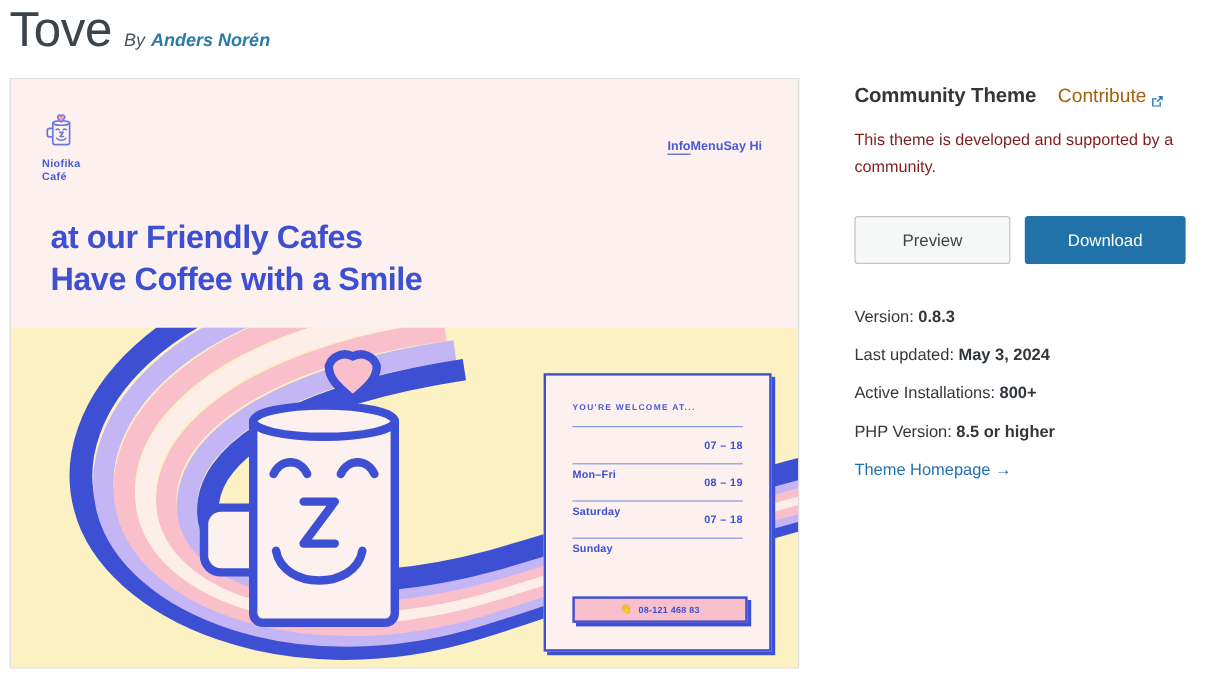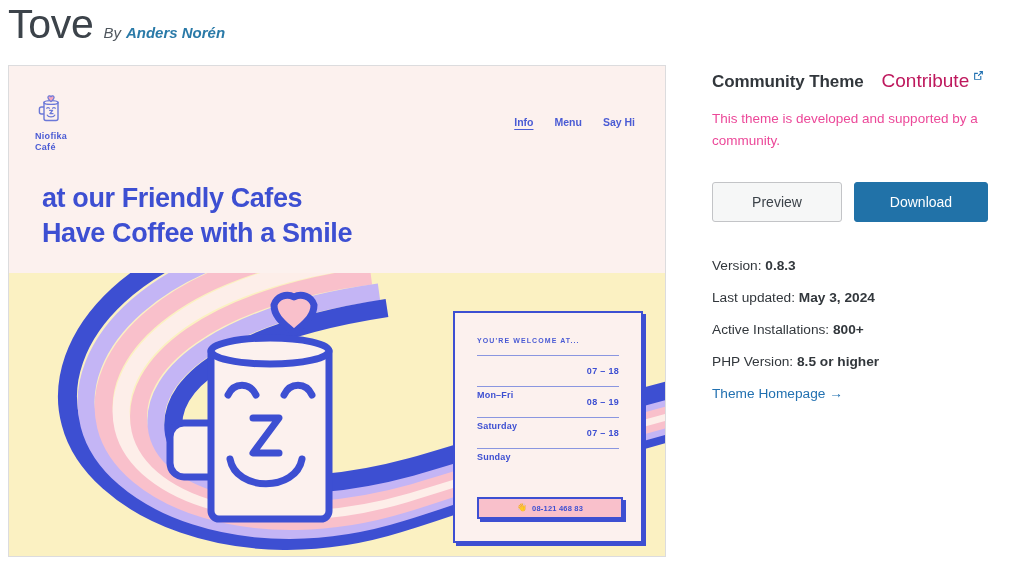--- a/index.html
+++ b/index.html
@@ -91,21 +91,20 @@
   .brand-mark { width: 32px; height: 34px; display: block; }
   .brand-text {
     font-size: 9px;
     line-height: 11px;
     font-weight: bold;
     color: #4a5bd4;
     letter-spacing: 0.3px;
   }
   .mock-links {
     display: flex;
-    gap: 21px;
     font-size: 10.5px;
     font-weight: bold;
     color: #4a5bd4;
   }
   .mock-links span { cursor: pointer; }
   .mock-links .active { text-decoration: underline; text-underline-offset: 3px; }
 
   .mock-headline {
     position: absolute;
     left: 33px;
@@ -190,34 +189,34 @@
     gap: 18px;
     margin-bottom: 16px;
   }
   .community-title {
     font-size: 17px;
     font-weight: bold;
     color: #32373c;
     letter-spacing: -0.1px;
   }
   .contribute-link {
-    font-size: 19px;
-    color: #be185d;
+    font-size: 16px;
+    color: #a16207;
     text-decoration: none;
     display: inline-flex;
-    align-items: flex-start;
+    align-items: flex-end;
     gap: 4px;
     cursor: pointer;
   }
   .ext-icon { width: 11px; height: 11px; display: inline-block; }
 
   .community-desc {
     font-size: 13.5px;
     line-height: 22px;
-    color: #ec4899;
+    color: #7f1d1d;
     margin: 0 0 30px 0;
     max-width: 272px;
   }
 
   .btn-row {
     display: flex;
     gap: 12px;
     margin-bottom: 28px;
   }
   .btn {

